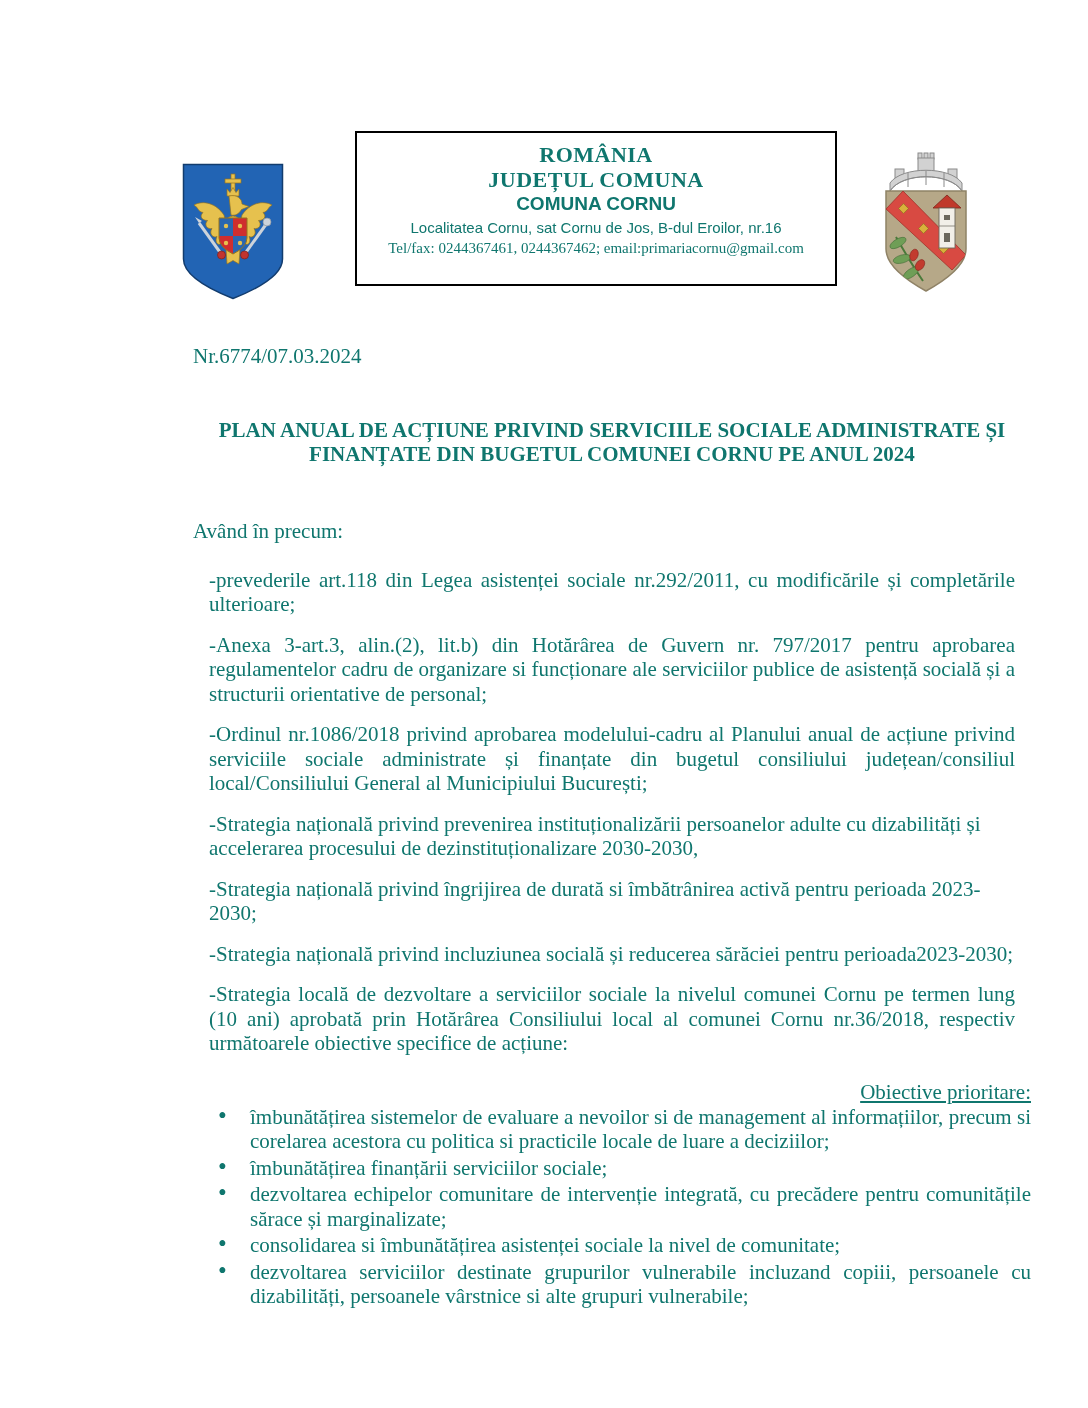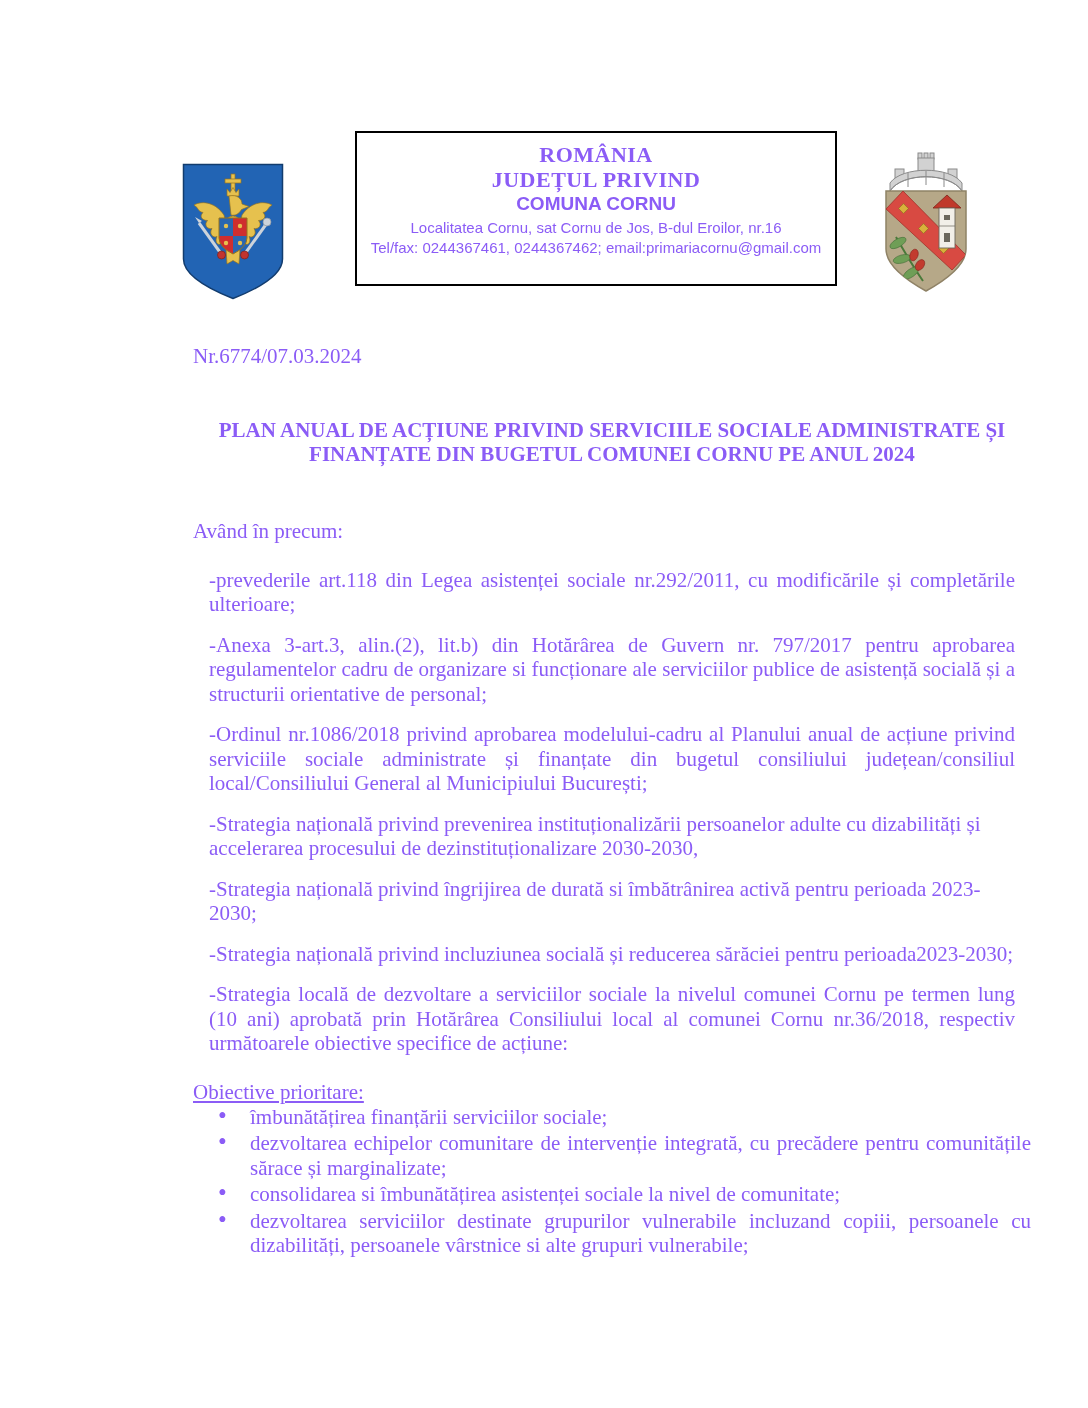--- a/index.html
+++ b/index.html
@@ -1,46 +1,46 @@
 <!DOCTYPE html>
 <html><head>
 <meta charset="utf-8">
 <style>
   html,body{margin:0;padding:0;background:#ffffff;}
   .page{
     position:relative;
     width:1088px;height:1408px;
     background:#ffffff;
     font-family:"Liberation Serif", serif;
-    color:#8b5cf6;
+    color:#0f766e;
     overflow:hidden;
   }
   
   .emblem-left{position:absolute;left:182px;top:163px;width:102px;height:137px;}
   .emblem-right{position:absolute;left:878px;top:145px;width:96px;height:148px;}
   .header-box{
     position:absolute;left:355px;top:131px;width:482px;height:155px;
     border:2px solid #000;box-sizing:border-box;
     text-align:center;padding-top:9px;
   }
   .hb-country{font-weight:bold;font-size:22px;line-height:25px;letter-spacing:0.5px;}
   .hb-county{font-weight:bold;font-size:22px;line-height:25px;letter-spacing:0.5px;}
   .hb-commune{font-family:"Liberation Sans", sans-serif;font-weight:bold;font-size:19px;line-height:23px;}
   .hb-address{font-family:"Liberation Sans", sans-serif;font-size:15px;line-height:21px;margin-top:2px;}
-  .hb-contact{font-family:Liberation Sans, sans-serif;font-size:15px;line-height:20px;}
+  .hb-contact{font-family:Liberation Serif, serif;font-size:15px;line-height:20px;}
   
   .content{
     position:absolute;left:193px;top:344px;width:838px;
     font-size:21px;line-height:24.5px;
   }
   .ref{margin:0 0 49px 0;}
   .doc-title{margin:0 0 52px 0;text-align:center;font-weight:bold;font-size:21px;}
   .intro{margin:0 0 24.5px 0;}
   .paras p{margin:16px;text-align:justify;}
-  .objectives-heading{margin:24.5px 0 0 0;text-decoration:underline;}
+  .objectives-heading{margin:24.5px 0 0 0;text-decoration:underline;text-align:right;}
   ul.objectives{list-style:none;margin:0;padding:0 0 0 57px;}
   ul.objectives li{position:relative;text-align:justify;margin-bottom:2px;}
   ul.objectives li::before{
     content:"\2022";
     position:absolute;left:-32px;top:-1px;
     font-size:25px;
   }
 </style>
 </head>
 <body>
@@ -82,21 +82,21 @@
           <circle cx="44" cy="80" r="2.2" fill="#e6c14e"></circle>
           <circle cx="58" cy="80" r="2.2" fill="#e6c14e"></circle>
         </g>
         <path d="M37,55 H65 V75 Q65,84 51,91 Q37,84 37,75 Z" fill="none" stroke="#96731d" stroke-width="1"></path>
       </g>
     </svg>
   </div>
 
   <div class="header-box">
     <div class="hb-country">ROMÂNIA</div>
-    <div class="hb-county">JUDEȚUL PRIVIND</div>
+    <div class="hb-county">JUDEȚUL COMUNA</div>
     <div class="hb-commune">COMUNA CORNU</div>
     <div class="hb-address">Localitatea Cornu, sat Cornu de Jos, B-dul Eroilor, nr.16</div>
     <div class="hb-contact">Tel/fax: 0244367461, 0244367462; email:primariacornu@gmail.com</div>
   </div>
 
   <div class="emblem-right">
     <svg width="96" height="148" viewBox="0 0 96 148" xmlns="http://www.w3.org/2000/svg">
       <g fill="#d2d2d2" stroke="#8a8a8a" stroke-width="1">
         <rect x="40" y="8" width="4" height="6"></rect>
           <rect x="46" y="8" width="4" height="6"></rect>
@@ -156,20 +156,21 @@
         <p style="text-align: justify;">-Ordinul nr.1086/2018 privind aprobarea modelului-cadru al Planului anual de acțiune privind serviciile sociale administrate și finanțate din bugetul consiliului județean/consiliul local/Consiliului General al Municipiului București;</p>
         <p style="text-align: left;">-Strategia națională privind prevenirea instituționalizării persoanelor adulte cu dizabilități și accelerarea procesului de dezinstituționalizare 2030-2030,</p>
         <p style="text-align: left;">-Strategia națională privind îngrijirea de durată si îmbătrânirea activă pentru perioada 2023-2030;</p>
         <p style="text-align: left;">-Strategia națională privind incluziunea socială și reducerea sărăciei pentru perioada2023-2030;</p>
         <p style="text-align: justify;">-Strategia locală de dezvoltare a serviciilor sociale la nivelul comunei Cornu pe termen lung (10 ani) aprobată prin Hotărârea Consiliului local al comunei Cornu nr.36/2018, respectiv următoarele obiective specifice de acțiune:</p>
       </div>
 
     <p class="objectives-heading">Obiective prioritare:</p>
 
     <ul class="objectives">
+        <li>îmbunătățirea sistemelor de evaluare a nevoilor si de management al informațiilor, precum si corelarea acestora cu politica si practicile locale de luare a deciziilor;</li>
         <li>îmbunătățirea finanțării serviciilor sociale;</li>
         <li>dezvoltarea echipelor comunitare de intervenție integrată, cu precădere pentru comunitățile sărace și marginalizate;</li>
         <li>consolidarea si îmbunătățirea asistenței sociale la nivel de comunitate;</li>
         <li>dezvoltarea serviciilor destinate grupurilor vulnerabile incluzand copiii, persoanele cu dizabilități, persoanele vârstnice si alte grupuri vulnerabile;</li>
       </ul>
   </div>
 
 </div>
 
 </body></html>

